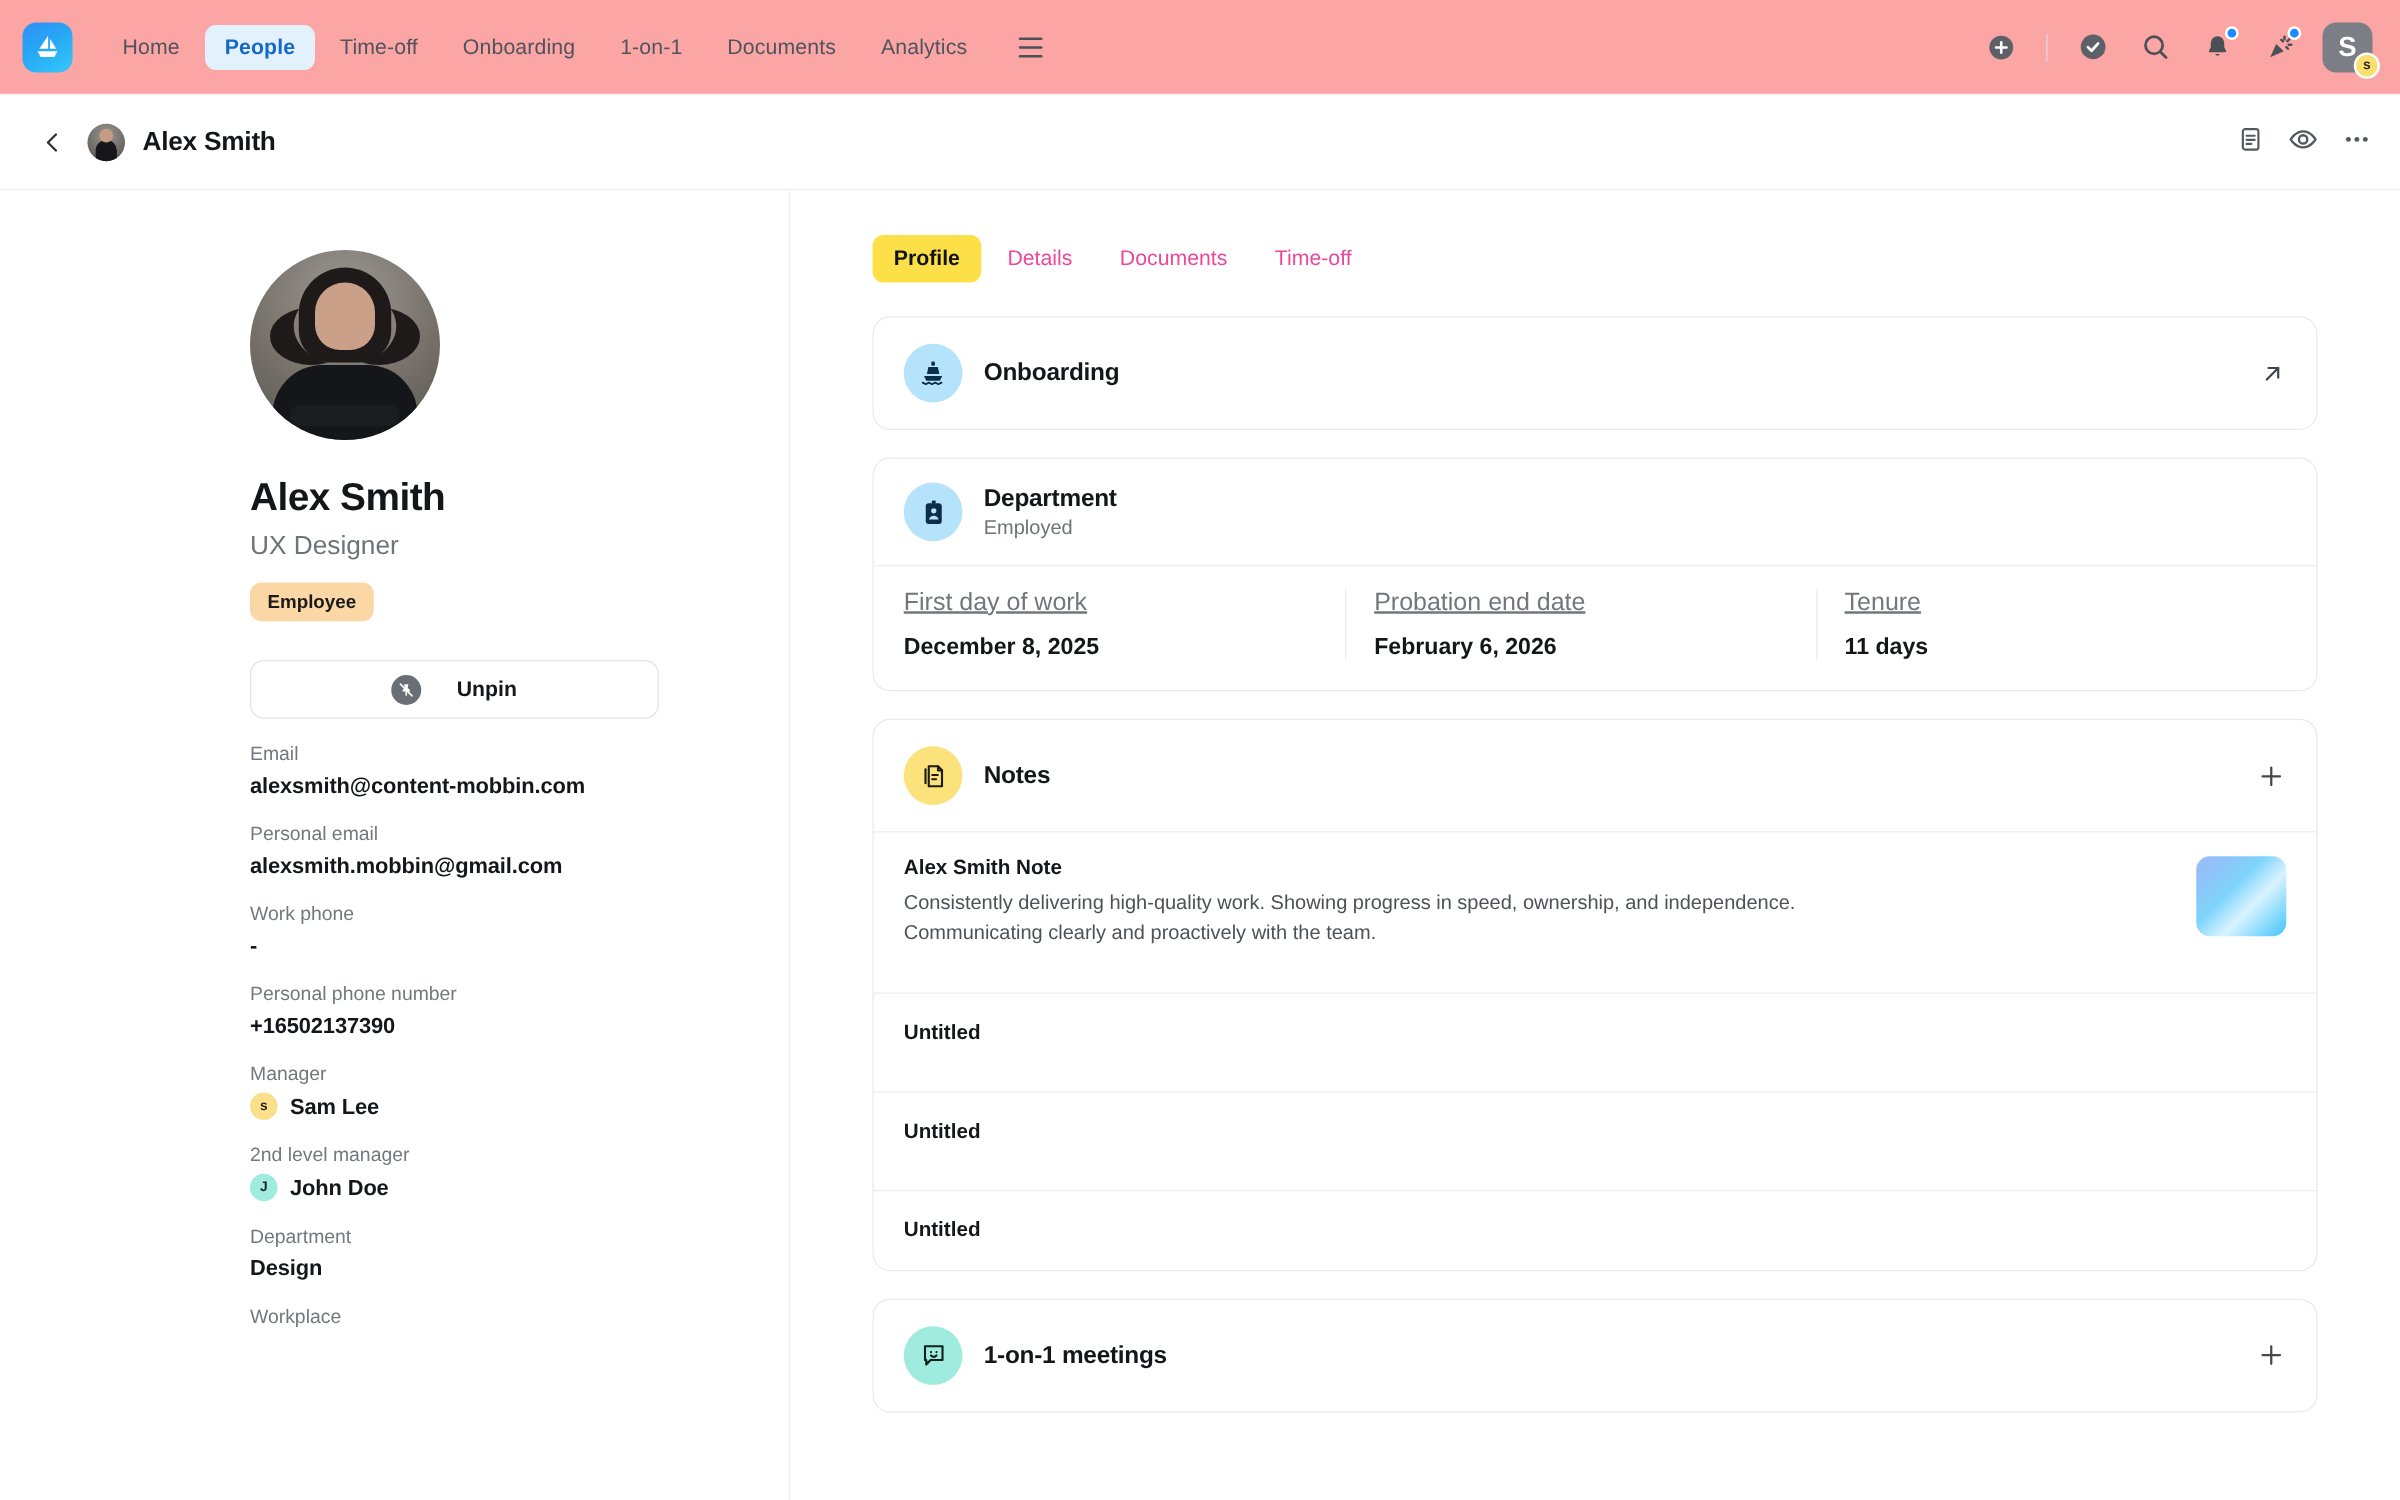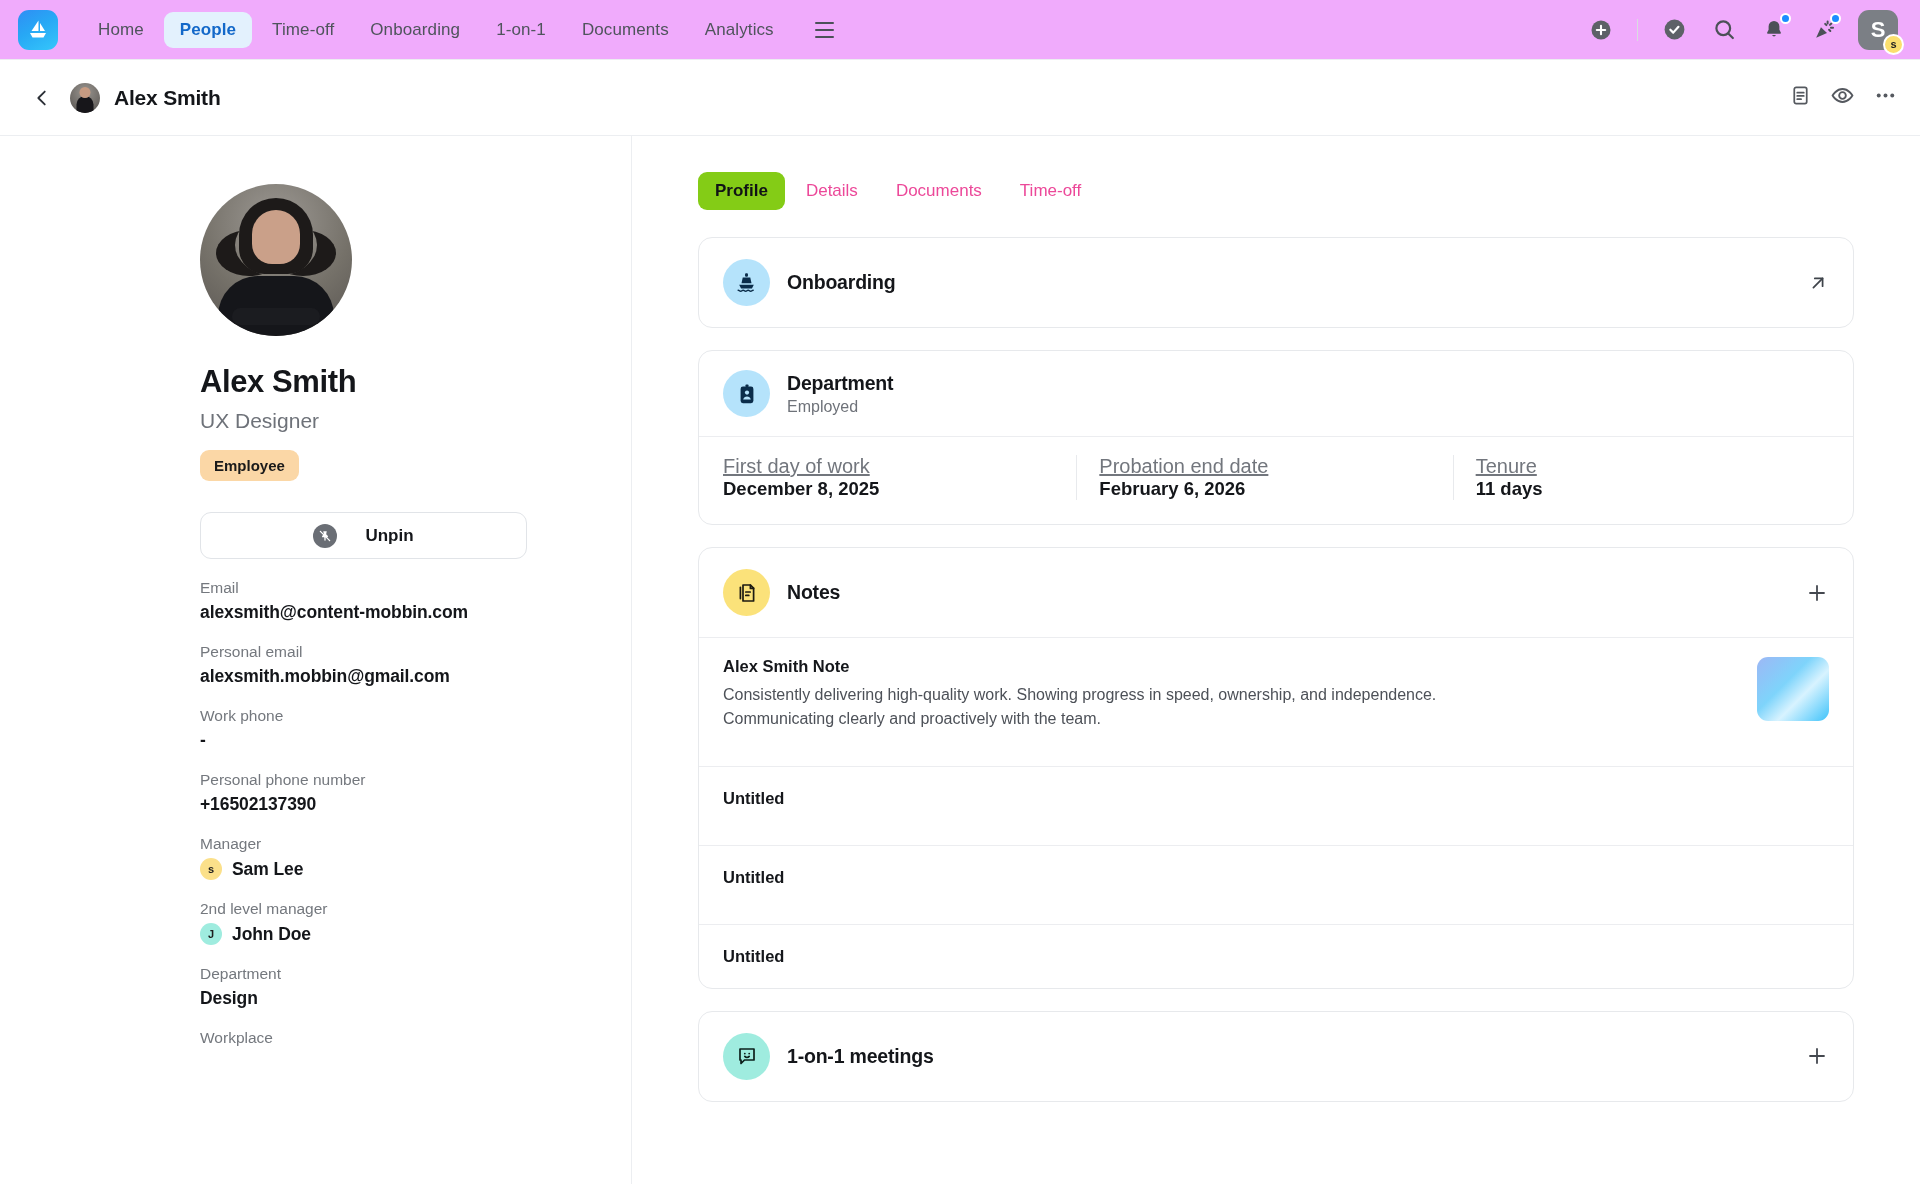--- a/index.html
+++ b/index.html
@@ -6,25 +6,25 @@
   html, body {
     width: 1920px; height: 1200px;
     font-family: "Liberation Sans", sans-serif;
     background: #ffffff;
     color: #14161a;
     overflow: hidden;
   }
 
   
   .topnav {
-    height: 60px;
+    height: 76px;
     display: flex; align-items: center;
     padding: 0 22px 0 18px;
     border-bottom: 1px solid #eceef1;
-    background: #f0abfc;
+    background: #fca5a5;
   }
   .logo {
     width: 40px; height: 40px; border-radius: 11px;
     background: linear-gradient(150deg, #2f8ef4 0%, #27a8f5 45%, #35c7fb 100%);
     display: flex; align-items: center; justify-content: center;
     flex: 0 0 auto;
   }
   .nav-items { display: flex; align-items: center; gap: 4px; margin-left: 24px; }
   .nav-item {
     font-size: 17px; color: #4f545c; padding: 8px 16px; border-radius: 9px;
@@ -132,21 +132,21 @@
   .field-value.person { display: flex; align-items: center; gap: 10px; font-weight: 600; }
   .mini-av {
     width: 22px; height: 22px; border-radius: 50%;
     font-size: 11px; font-weight: 700; color: #1d1d1d;
     display: flex; align-items: center; justify-content: center;
   }
 
   
   .tabs { display: flex; align-items: center; gap: 4px; padding-left: 66px; }
   .tab { font-size: 17px; color: #ec4899; padding: 9px 17px; border-radius: 9px; cursor: pointer; }
-  .tab.active { background: #84cc16; color: #111316; font-weight: 600; }
+  .tab.active { background: #fde047; color: #111316; font-weight: 600; }
 
   .cards { padding: 27px 66px 0 66px; }
   .card {
     border: 1px solid #e7e9ec; border-radius: 14px; background: #fff;
     margin-bottom: 22px;
   }
   .card-head {
     display: flex; align-items: center; padding: 21px 24px; gap: 17px;
   }
   .card-head.with-sub { padding: 19px 24px; }
@@ -160,21 +160,21 @@
   .card-title { font-size: 19.5px; font-weight: 700; letter-spacing: -.2px; }
   .card-sub { font-size: 16px; color: #6e7279; margin-top: 3px; }
   .card-action { margin-left: auto; color: #4a4e55; cursor: pointer; display: flex; align-items: center; justify-content: center; }
 
   .card-divider { height: 1px; background: #ecedf0; }
 
   .emp-stats { display: flex; padding: 18px 24px 24px 24px; }
   .stat { flex: 1; padding-right: 18px; }
   .stat + .stat { border-left: 1px solid #e8eaed; padding-left: 22px; }
   .stat-label { font-size: 20px; color: #72767d; text-decoration: underline; }
-  .stat-value { font-size: 18.5px; font-weight: 700; margin-top: 0; }
+  .stat-value { font-size: 18.5px; font-weight: 700; margin-top: 12px; }
 
   .note-row { padding: 19px 24px; display: flex; align-items: flex-start; gap: 2px; }
   .note-row + .note-row { border-top: 1px solid #ecedf0; }
   .note-title { font-size: 16.5px; font-weight: 600; color: #15171b; }
   .note-body { font-size: 16px; color: #4d5158; line-height: 1.52; margin-top: 7px; max-width: 740px; }
   .note-thumb {
     margin-left: auto; width: 72px; height: 64px; border-radius: 11px; flex: 0 0 auto;
     background: linear-gradient(135deg, #9db7f5 0%, #7ed4fb 40%, #d8f3ff 62%, #3fc3fa 100%);
   }
   .note-row.simple { padding: 22px 24px; margin-top: 15px; }

